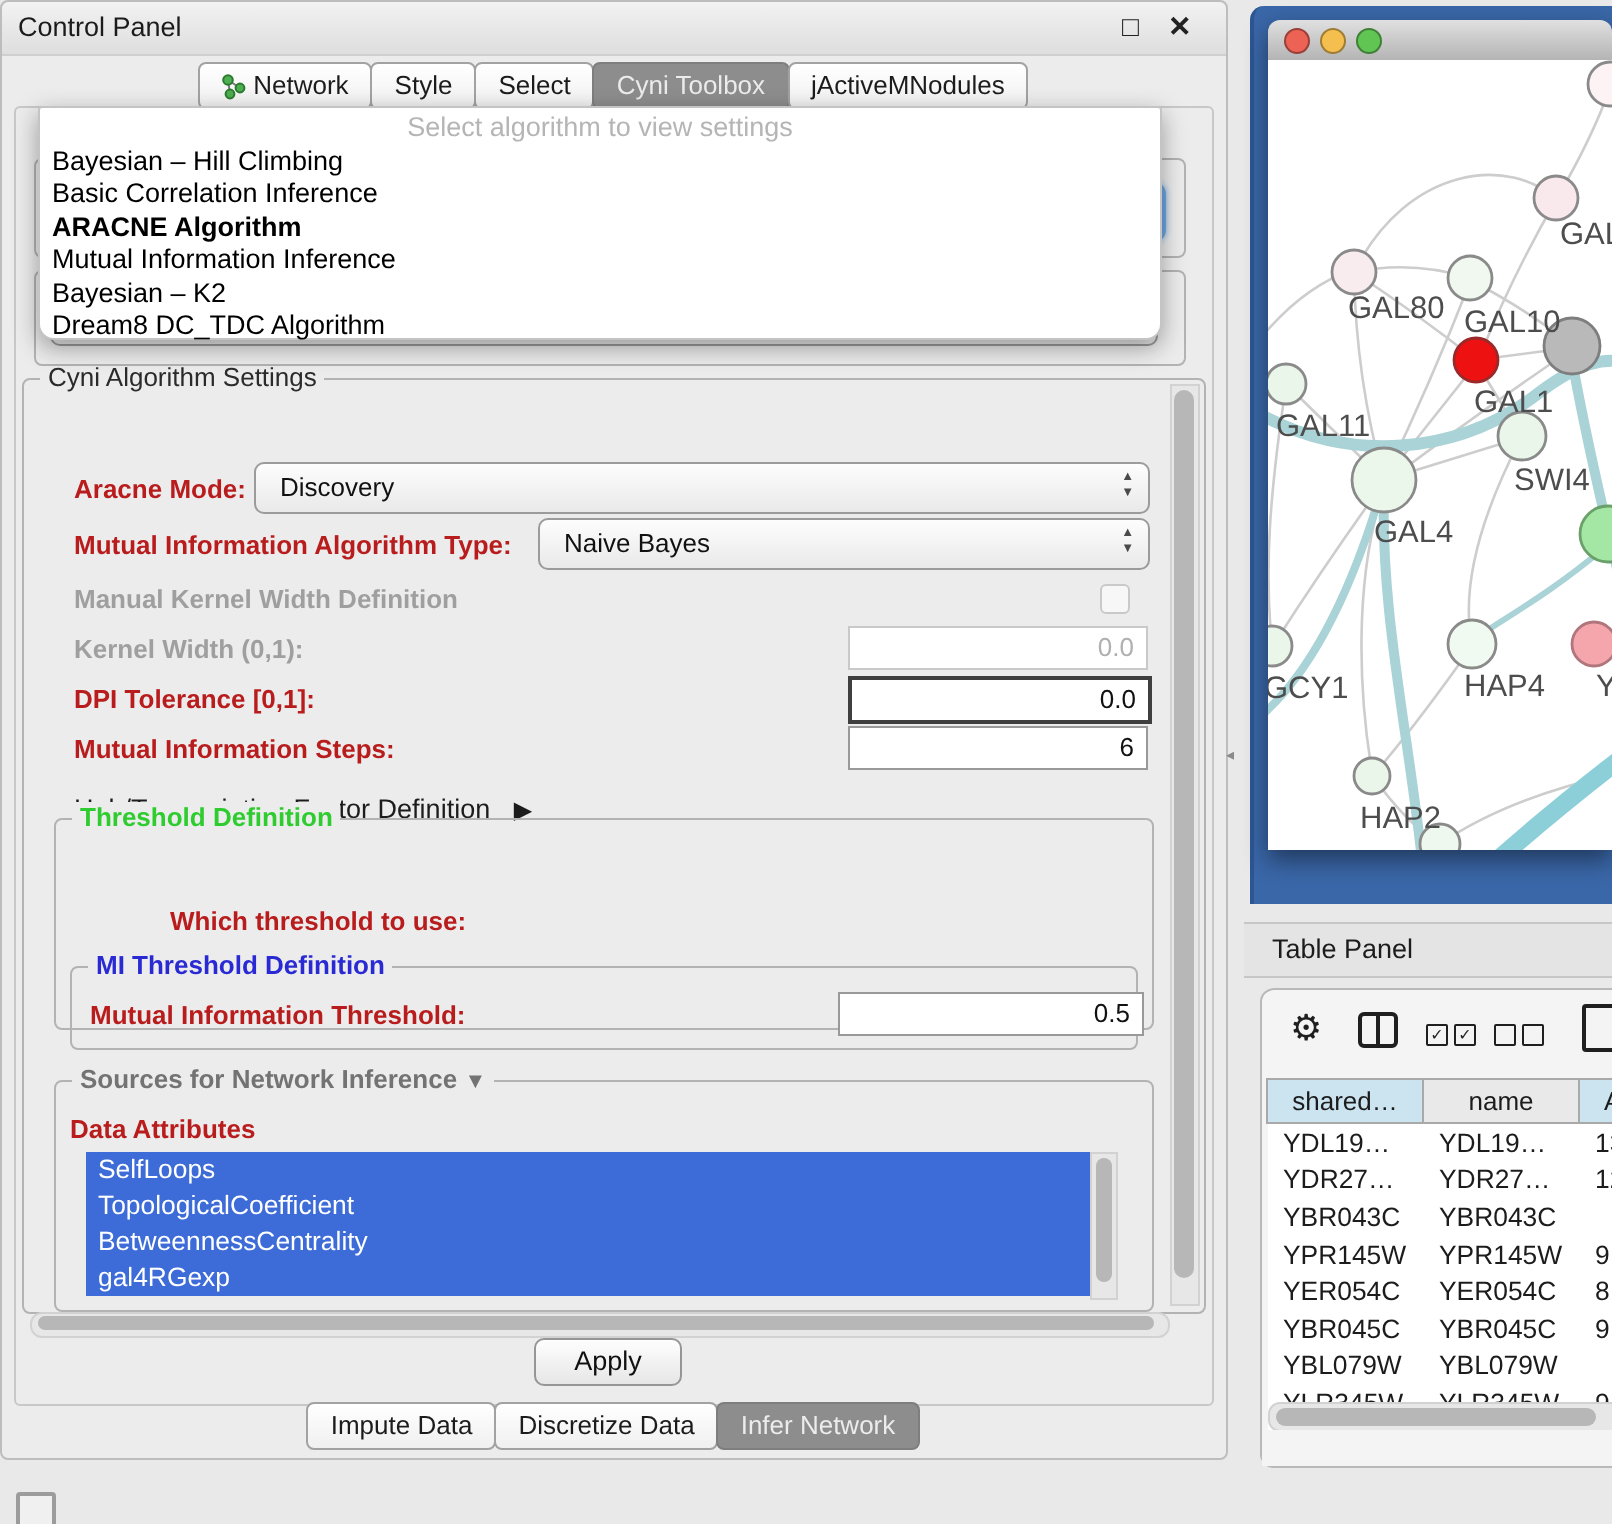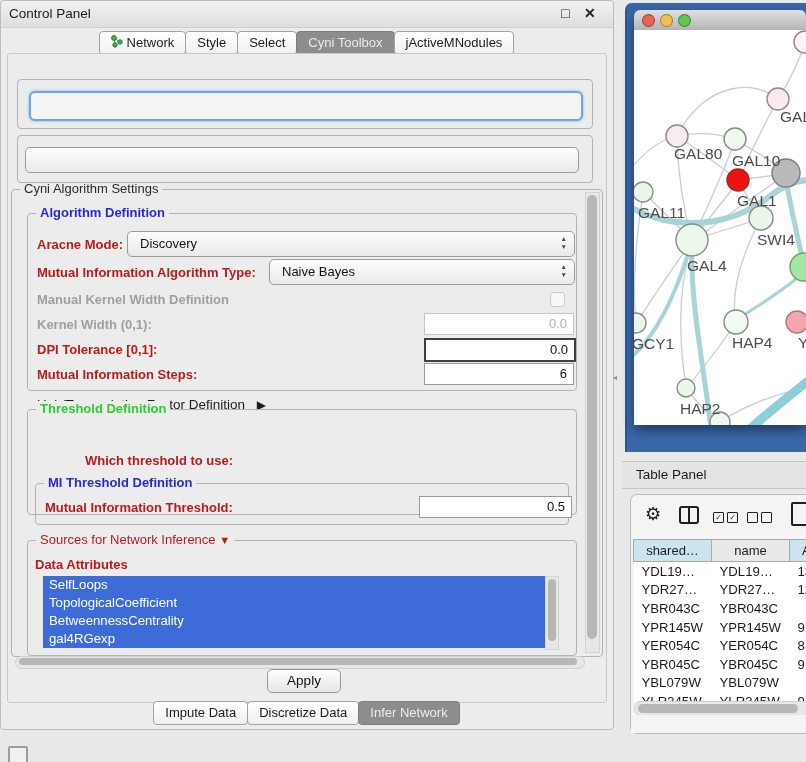--- a/index.html
+++ b/index.html
@@ -7,21 +7,21 @@
        font-family:"Liberation Sans",sans-serif;font-size:13px;color:#1c1c1c;}
   .abs{position:absolute}
   
   #cp{left:0;top:6;width:612px;height:728px;background:#ececec;border:1px solid #bdbdbd;border-radius:4px;}
   #cp-titlebar{left:0;top:0;width:100%;height:26px;background:linear-gradient(#f2f2f2,#dedede);
                border-bottom:1px solid #cfcfcf;border-radius:4px 4px 0 0;}
   #cp-title{left:8px;top:5px;font-size:13.5px;color:#1b1b1b}
   .win-ic{top:4px;font-size:14px;color:#222;cursor:default}
   #tabbar{left:0;top:30px;width:612px;display:flex;justify-content:center;}
   .tab{background:linear-gradient(#ffffff,#f0f0f0);border:1px solid #a2a2a2;padding:3px 11px 4px;
-       font-size:13px;border-radius:4px;margin-left:-1px;display:flex;align-items:flex-start;gap:4px;white-space:nowrap}
+       font-size:13px;border-radius:4px;margin-left:-1px;display:flex;align-items:flex-end;gap:4px;white-space:nowrap}
   .tab.sel{background:#8d8d8d;color:#ececec;border-color:#7e7e7e}
   #content-frame{left:6px;top:52px;width:598px;height:648px;border:1px solid #c8c8c8;border-radius:3px;background:#ececec;}
   
   .gbox{border:1px solid #b3b3b3;border-radius:4px;text-align:center;}
   .legend{position:absolute;top:-9px;left:8px;background:#ececec;padding:0 4px;font-size:13px;font-weight:bold;white-space:nowrap}
   .legend.blue{color:#2a2ad4}.legend.green{color:#2ecc2e}
   #popup{left:18px;top:52px;width:560px;height:115px;background:#fff;border:1px solid #c4c4c4;
          border-radius:2px 2px 8px 8px;box-shadow:0 4px 12px rgba(0,0,0,.35);z-index:10;}
   #popup-header{top:2px;width:100%;text-align:center;color:#b5b5b5;font-size:13.5px}
   #popup ul{margin:0;padding:19px 0 0 6px;list-style:none}
@@ -91,31 +91,39 @@
       </div>
   </div>
 
   <div class="abs" id="content-frame"></div>
 
   <div class="abs gbox" style="left:16px;top:78px;width:574px;height:48px;z-index:1"></div>
   <div class="abs" style="left:28px;top:90px;width:550px;height:26px;border-radius:6px;border:2px solid #6ea7e0;background:#f4f4f4;box-shadow:0 0 3px #7db3e8;z-index:1"></div>
   <div class="abs gbox" style="left:16px;top:134px;width:574px;height:46px;z-index:1"></div>
   <div class="abs combo" style="left:24px;top:146px;width:552px;height:24px;z-index:1"></div>
 
+  <div class="abs" id="popup">
+    <div class="abs" id="popup-header">Select algorithm to view settings</div>
+    <ul>
+      <li>Bayesian – Hill Climbing</li>
+      <li>Basic Correlation Inference</li>
+      <li class="bold">ARACNE Algorithm</li>
+      <li>Mutual Information Inference</li>
+      <li>Bayesian – K2</li>
+      <li>Dream8 DC_TDC Algorithm</li>
+    </ul>
+  </div>
 
   <div class="abs gbox" style="left:10px;top:188px;width:590px;height:466px">
     <span class="legend" style="font-weight:normal;color:#2b2b2b">Cyni Algorithm Settings</span>
   </div>
   <div class="abs sb-track" style="left:584px;top:191px;width:13px;height:459px;border-radius:0">
     <div class="sb-thumb abs" style="left:1px;top:2px;width:10px;height:444px"></div>
   </div>
 
-  <div class="abs gbox" style="left:26px;top:212px;width:548px;height:176px">
-    <span class="legend blue">Algorithm Definition</span>
-  </div>
   <span class="abs lbl" style="left:36px;top:236px">Aracne Mode:</span>
   <div class="abs combo" style="left:126px;top:230px;width:446px;height:24px">
     <span class="val">Discovery</span>
     <span class="spin">▲<br>▼</span>
   </div>
   <span class="abs lbl" style="left:36px;top:264px">Mutual Information Algorithm Type:</span>
   <div class="abs combo" style="left:268px;top:258px;width:304px;height:24px">
     <span class="val">Naive Bayes</span>
     <span class="spin">▲<br>▼</span>
   </div>
@@ -137,21 +145,21 @@
     <span class="legend green">Threshold Definition</span>
   </div>
   <span class="abs lbl" style="left:84px;top:452px">Which threshold to use:</span>
   <div class="abs gbox" style="left:34px;top:482px;width:532px;height:40px">
     <span class="legend blue">MI Threshold Definition</span>
   </div>
   <span class="abs lbl" style="left:44px;top:499px">Mutual Information Threshold:</span>
   <div class="abs field" style="left:418px;top:495px;width:145px;height:20px">0.5</div>
 
   <div class="abs gbox" style="left:26px;top:539px;width:548px;height:114px">
-    <span class="legend" style="font-weight:normal;color:#b91c1c">
+    <span class="legend" style="font-weight:bold;color:#737373">
       <span>Sources for Network Inference</span>
       <span style="font-size:11px">▼</span>
     </span>
   </div>
   <span class="abs lbl" style="left:34px;top:556px">Data Attributes</span>
   <div class="abs" style="left:42px;top:575px;width:502px;height:72px;background:#fff;overflow:hidden">
     <div class="attr-item">SelfLoops</div>
     <div class="attr-item">TopologicalCoefficient</div>
     <div class="attr-item">BetweennessCentrality</div>
     <div class="attr-item">gal4RGexp</div>

